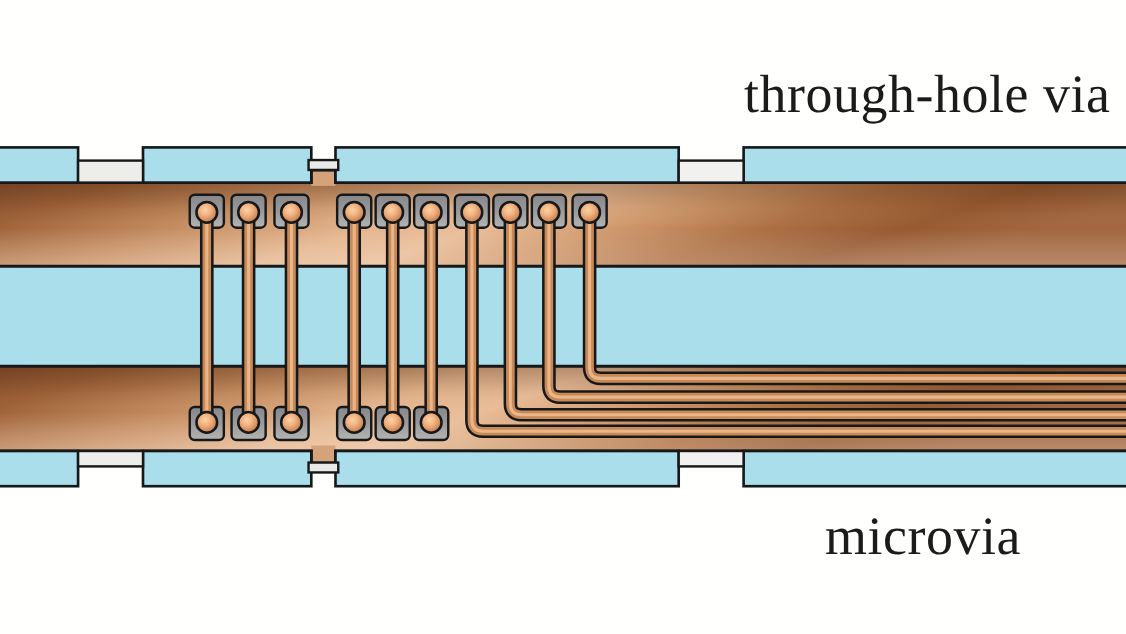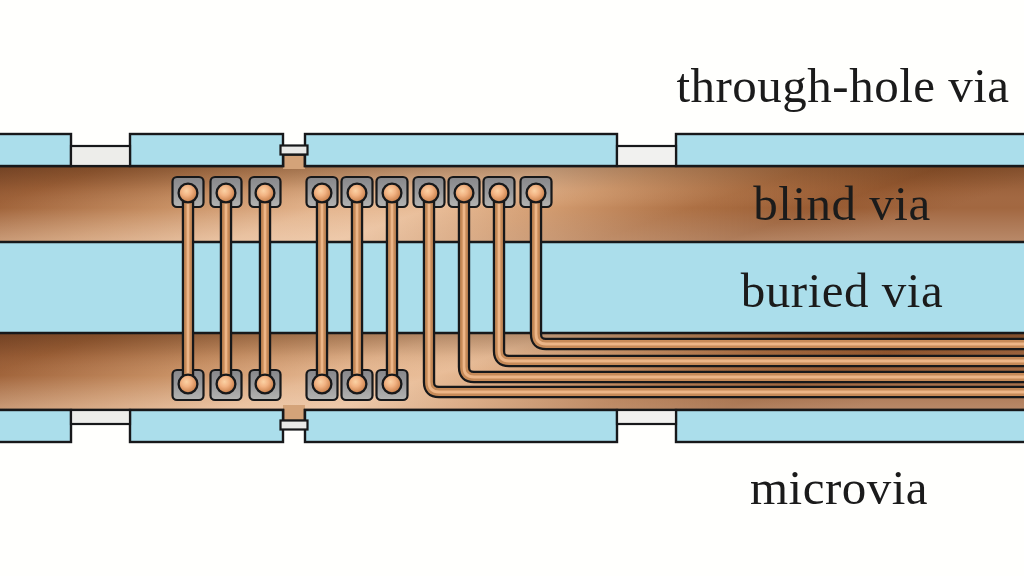--- a/index.html
+++ b/index.html
@@ -178,16 +178,14 @@
           <rect x="520.5" y="177" width="31" height="30" rx="4.5" fill="url(#gPad)" stroke="#17181a" stroke-width="2.2"></rect>
           <path d="M 536 193 V 334 Q 536 344 546 344 H 1028" fill="none" stroke="#17181a" stroke-width="12.4"></path>
           <path d="M 536 193 V 334 Q 536 344 546 344 H 1028" fill="none" stroke="#c68a58" stroke-width="7.8"></path>
           <path d="M 536 193 V 334 Q 536 344 546 344 H 1028" fill="none" stroke="#f2bc8f" stroke-width="2.8" opacity="0.85"></path>
           <circle cx="536" cy="193" r="9.4" fill="url(#gCircle)" stroke="#17181a" stroke-width="2.3"></circle>
         </g>
       </g>
   </svg>
 
   <div class="via-label lbl-through">through-hole via</div>
-  <div class="via-label lbl-blind">blind via</div>
-  <div class="via-label lbl-buried">buried via</div>
   <div class="via-label lbl-micro">microvia</div>
 </div>
 
 </body></html>

